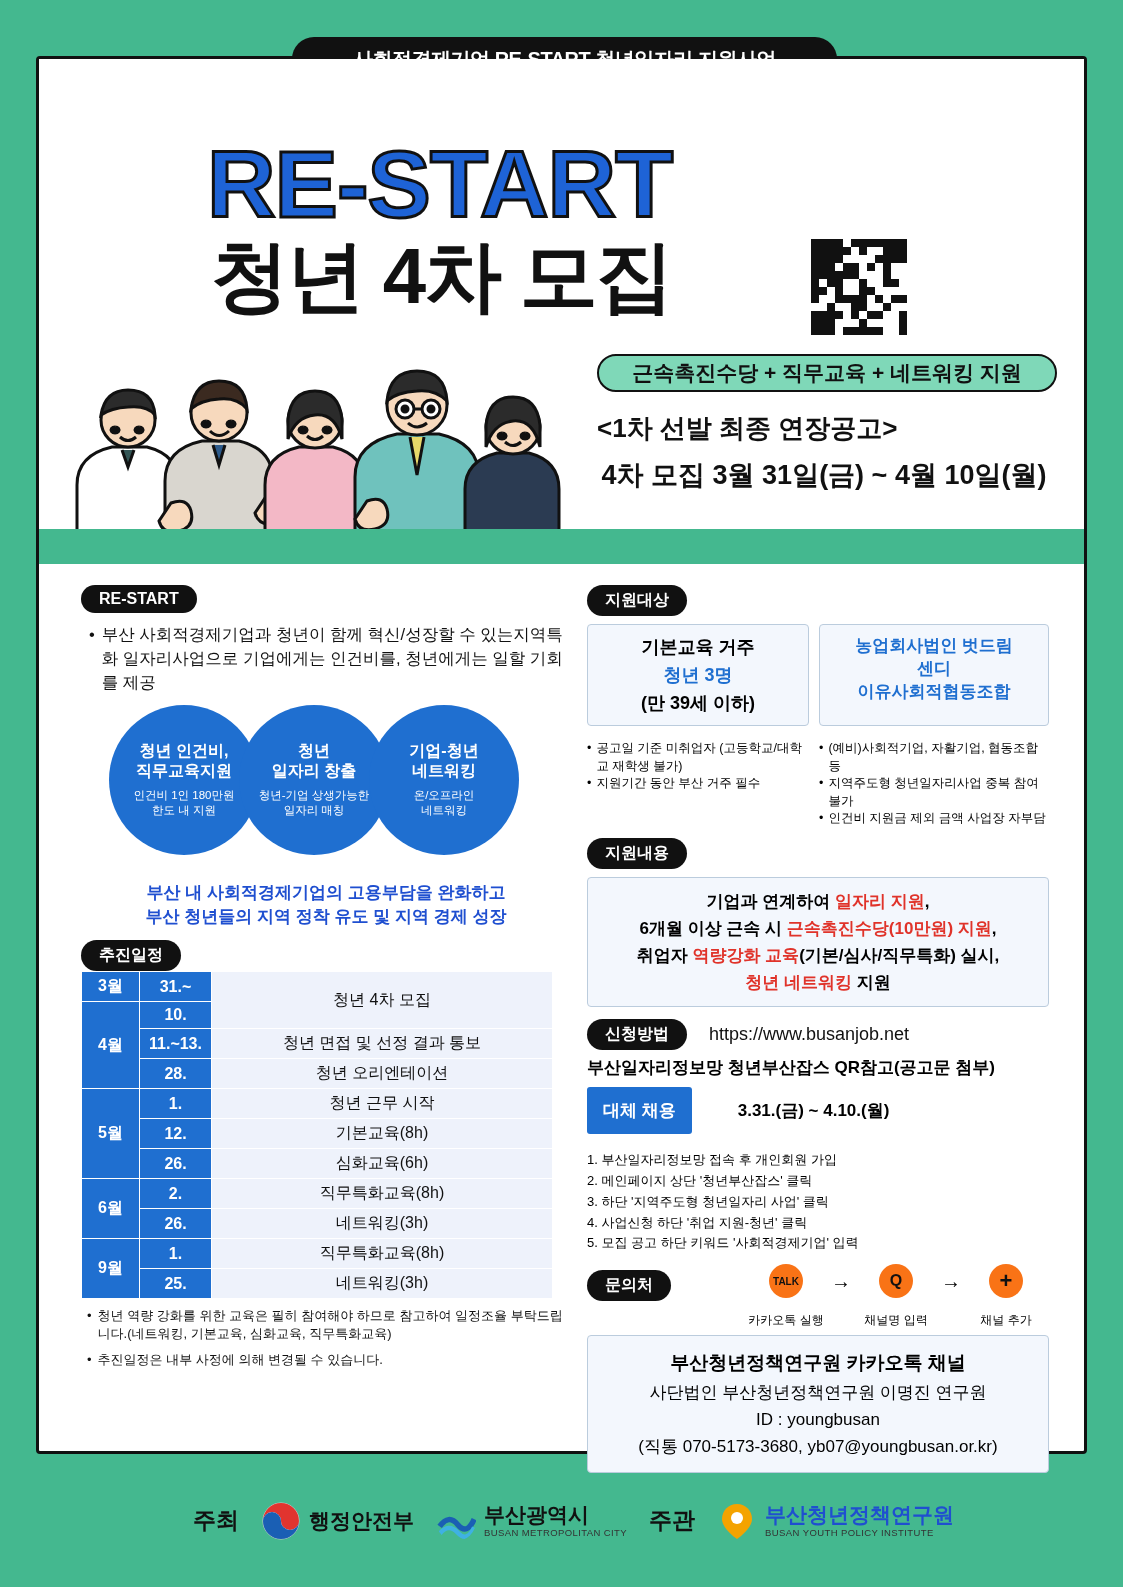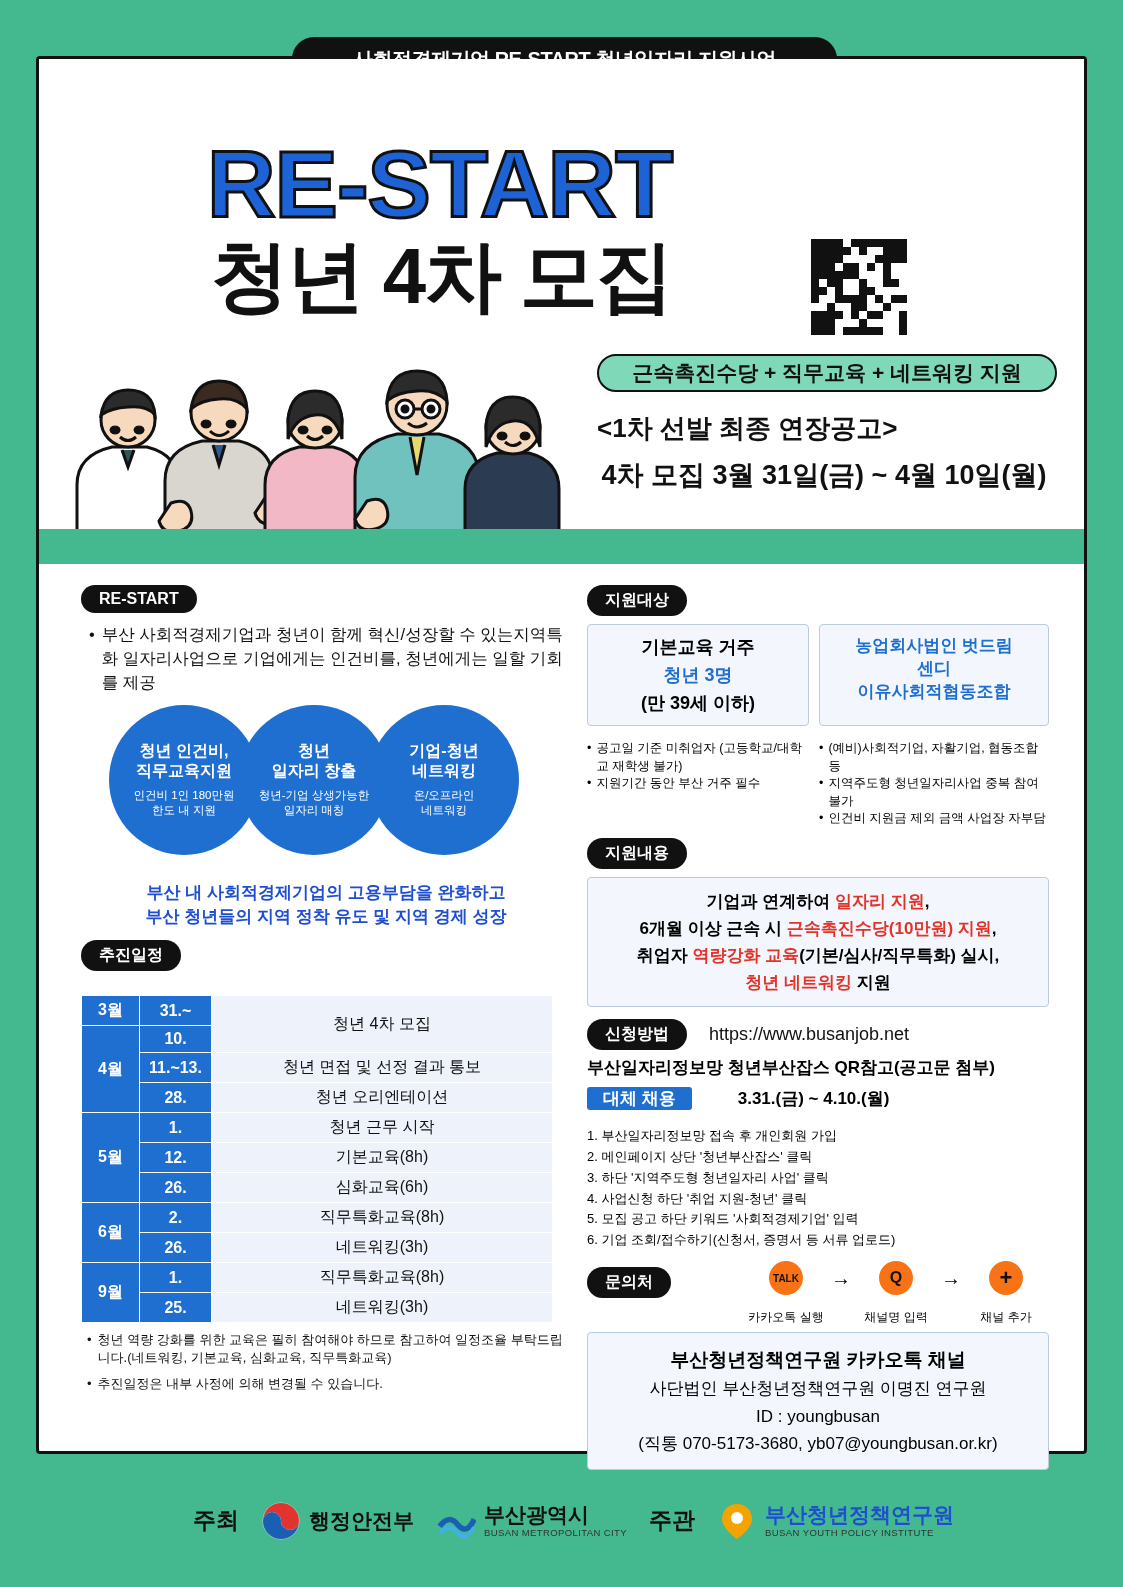--- a/index.html
+++ b/index.html
@@ -100,21 +100,21 @@
   }
   .circ .small { font-size:11.5px; font-weight:normal; margin-top:7px; line-height:1.3; }
   .c1 { left:28px; } .c2 { left:158px; } .c3 { left:288px; }
 
   .blue-statement {
     color:#1f4fd0; font-weight:bold; font-size:17px; text-align:center;
     line-height:1.45; margin-top:4px;
   }
 
   
-  .sched { width:472px; margin-top:24px; border-collapse:collapse; }
+  .sched { width:472px; margin-top:0; border-collapse:collapse; }
   .sched td {
     border:1px solid #fff;
     font-size:16px; text-align:center; padding:4px 0;
   }
   .sched .m { background:#1f6fd0; color:#fff; font-weight:bold; width:58px; }
   .sched .d { background:#1f6fd0; color:#fff; font-weight:bold; width:72px; }
   .sched .t { background:#eef2fb; color:#111; }
 
   .note { font-size:13px; color:#111; margin:8px 0 0 6px; line-height:1.4; display:flex;}
   .note .dot { margin-right:6px; }
@@ -133,21 +133,21 @@
   .mini-list .dot { margin-right:5px; }
 
   .support-box { margin-top:8px; text-align:center; font-size:17px; font-weight:bold; line-height:1.6; }
   .red { color:#e0332a; }
 
   .apply-url { font-size:18px; color:#111; }
   .apply-line { font-size:17px; font-weight:bold; margin-top:6px; }
   .replace-row { display:flex; align-items:center; margin-top:8px; }
   .replace-pill {
     background:#1f6fd0; color:#fff; font-size:17px; font-weight:bold;
-    padding:0 16px; border-radius:3px;
+    padding:12px 16px; border-radius:3px;
   }
   .replace-date { font-size:17px; font-weight:bold; margin-left:46px; }
   .steps { margin-top:16px; font-size:13px; line-height:1.6; }
 
   .kakao-row { display:flex; align-items:flex-start; justify-content:flex-end; margin-top:6px; }
   .kstep { text-align:center; width:86px; }
   .kcircle {
     width:34px; height:34px; border-radius:50%; background:#f97316;
     display:flex; align-items:center; justify-content:center; margin:0 auto 12px;
     font-size:16px; font-weight:bold; color:#111;
@@ -547,21 +547,20 @@
           <div class="replace-pill">대체 채용</div>
           <div class="replace-date">3.31.(금) ~ 4.10.(월)</div>
         </div>
 
         <div class="steps">
           <div>1. 부산일자리정보망 접속 후 개인회원 가입</div>
           <div>2. 메인페이지 상단 '청년부산잡스' 클릭</div>
           <div>3. 하단 '지역주도형 청년일자리 사업' 클릭</div>
           <div>4. 사업신청 하단 '취업 지원-청년' 클릭</div>
           <div>5. 모집 공고 하단 키워드 '사회적경제기업' 입력</div>
-          <div>6. 기업 조회/접수하기(신청서, 증명서 등 서류 업로드)</div>
         </div>
       </div>
 
       <div style="margin-top:4px; display:flex; align-items:flex-start; justify-content:space-between;gap:44px;">
         <div class="label-pill" style="margin-top:12px">문의처</div>
         <div class="kakao-row">
           <div class="kstep">
             <div class="kcircle" style="font-size:10px">TALK</div>
             <span>카카오톡 실행</span>
           </div>

